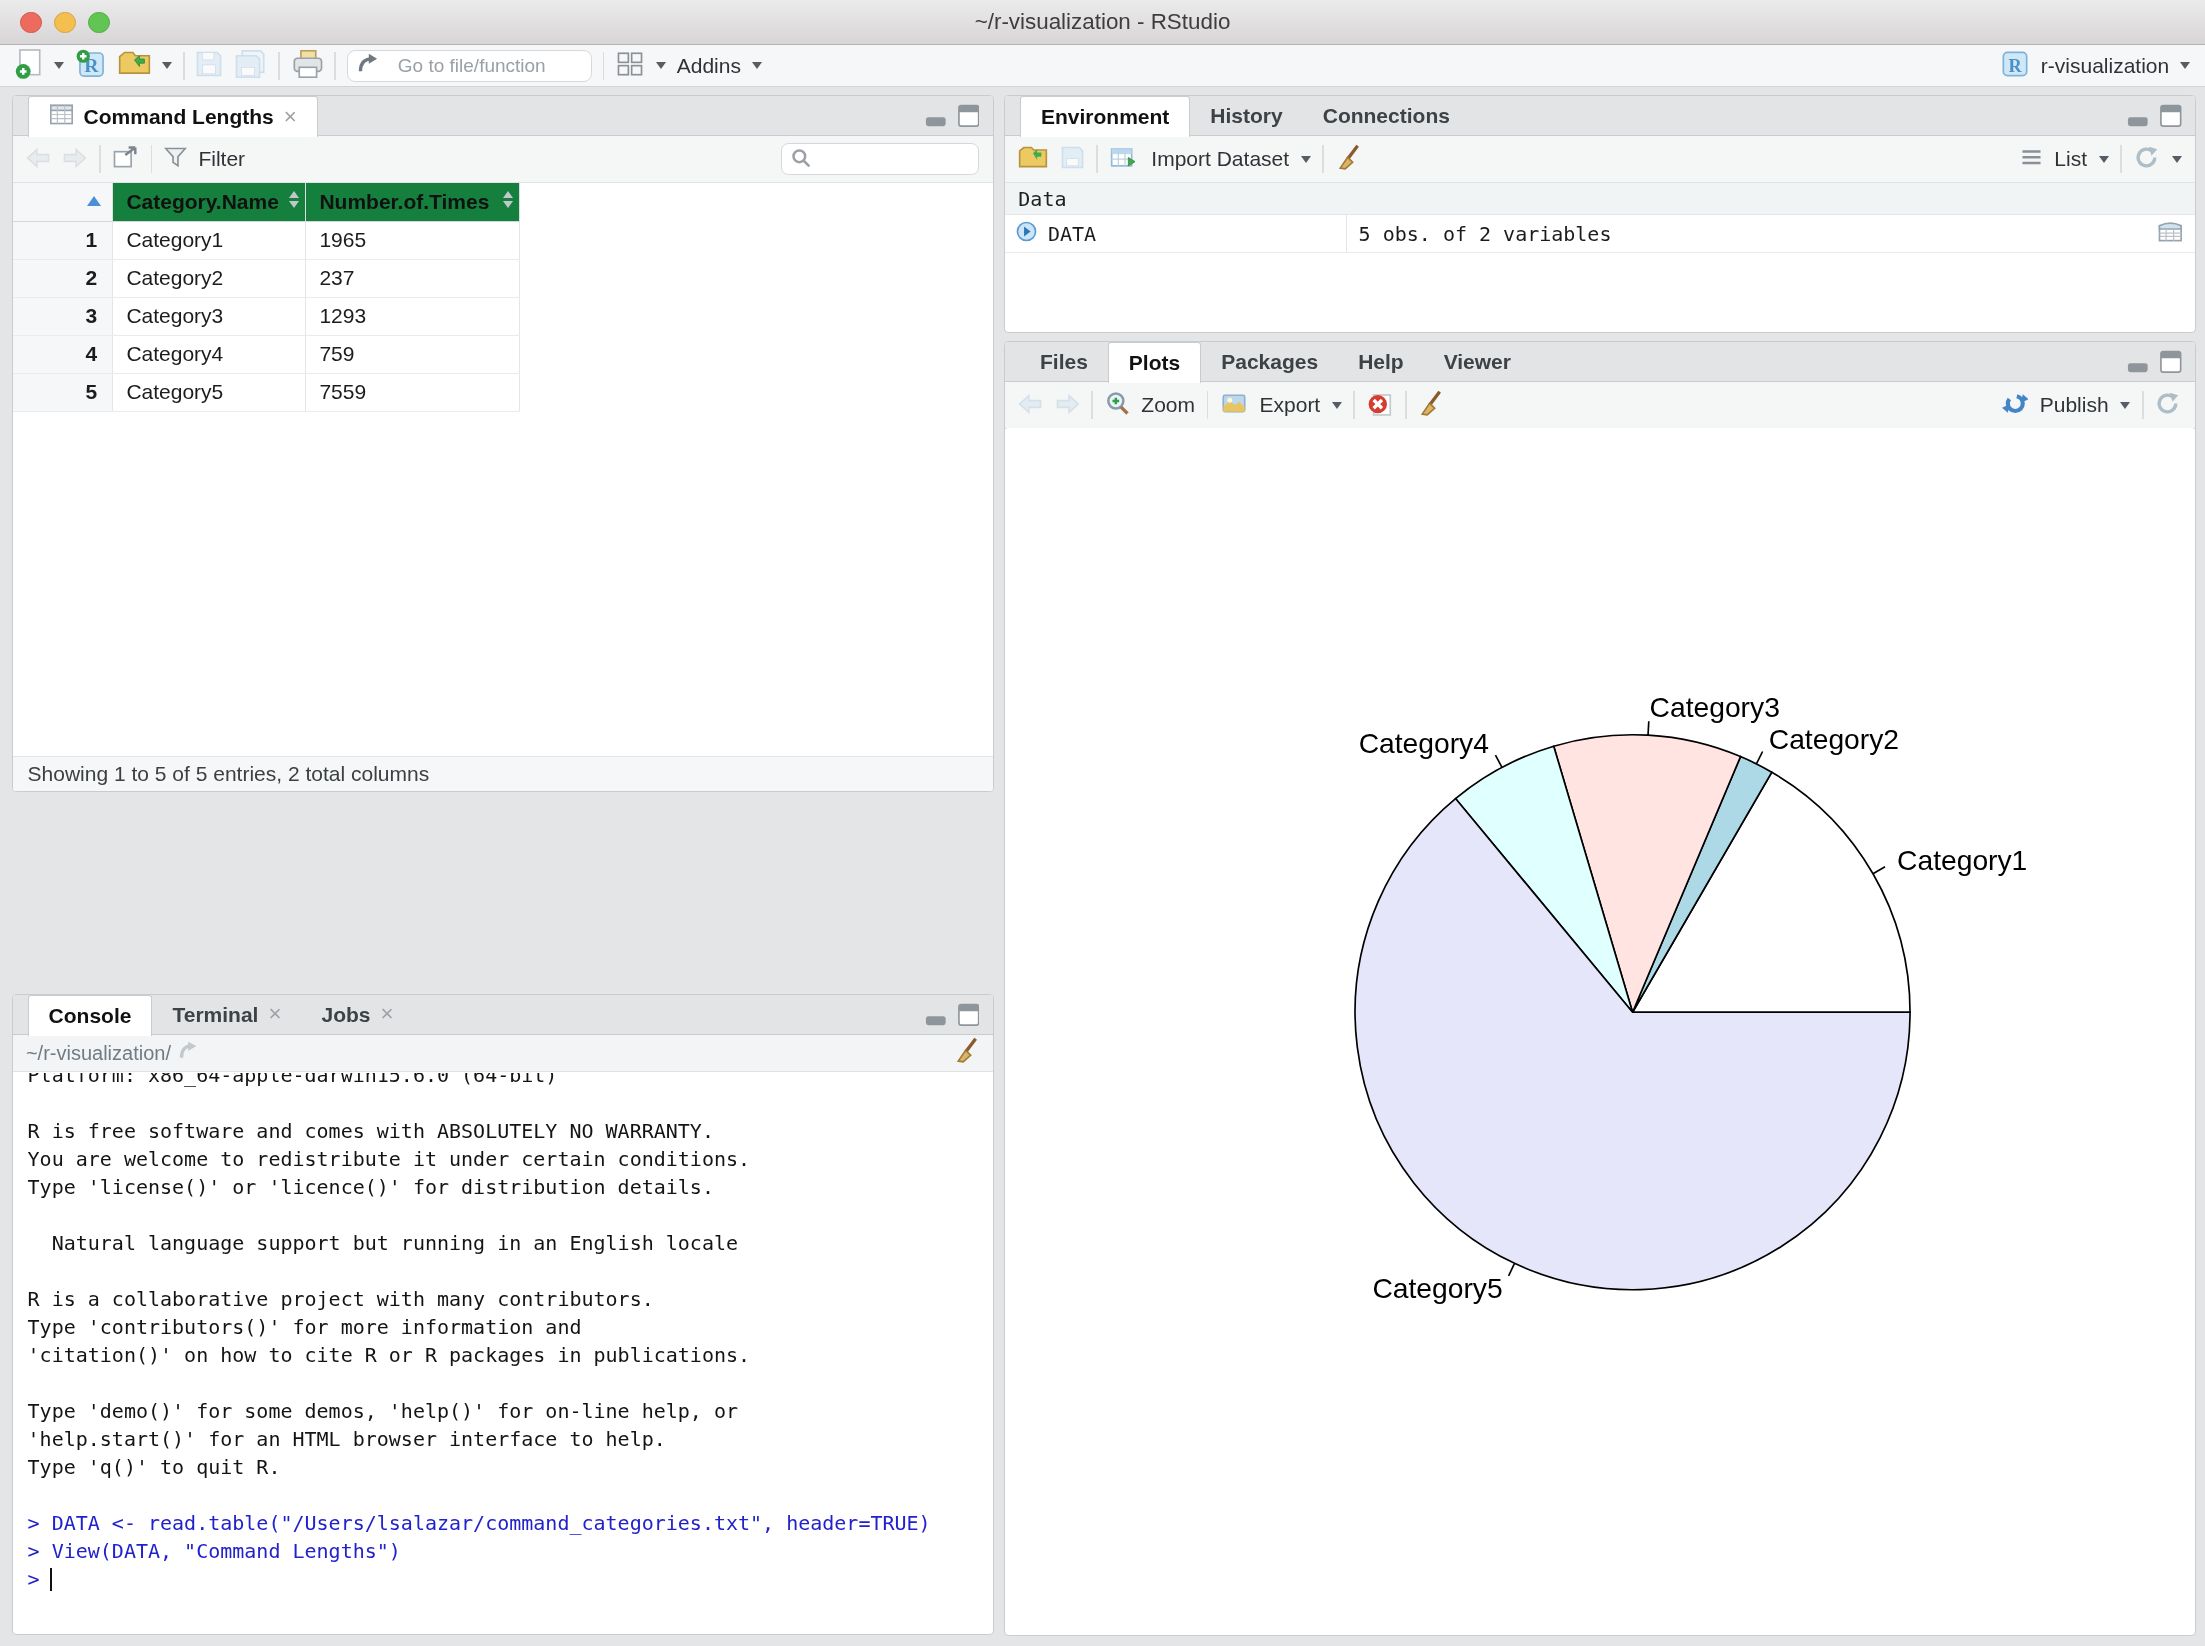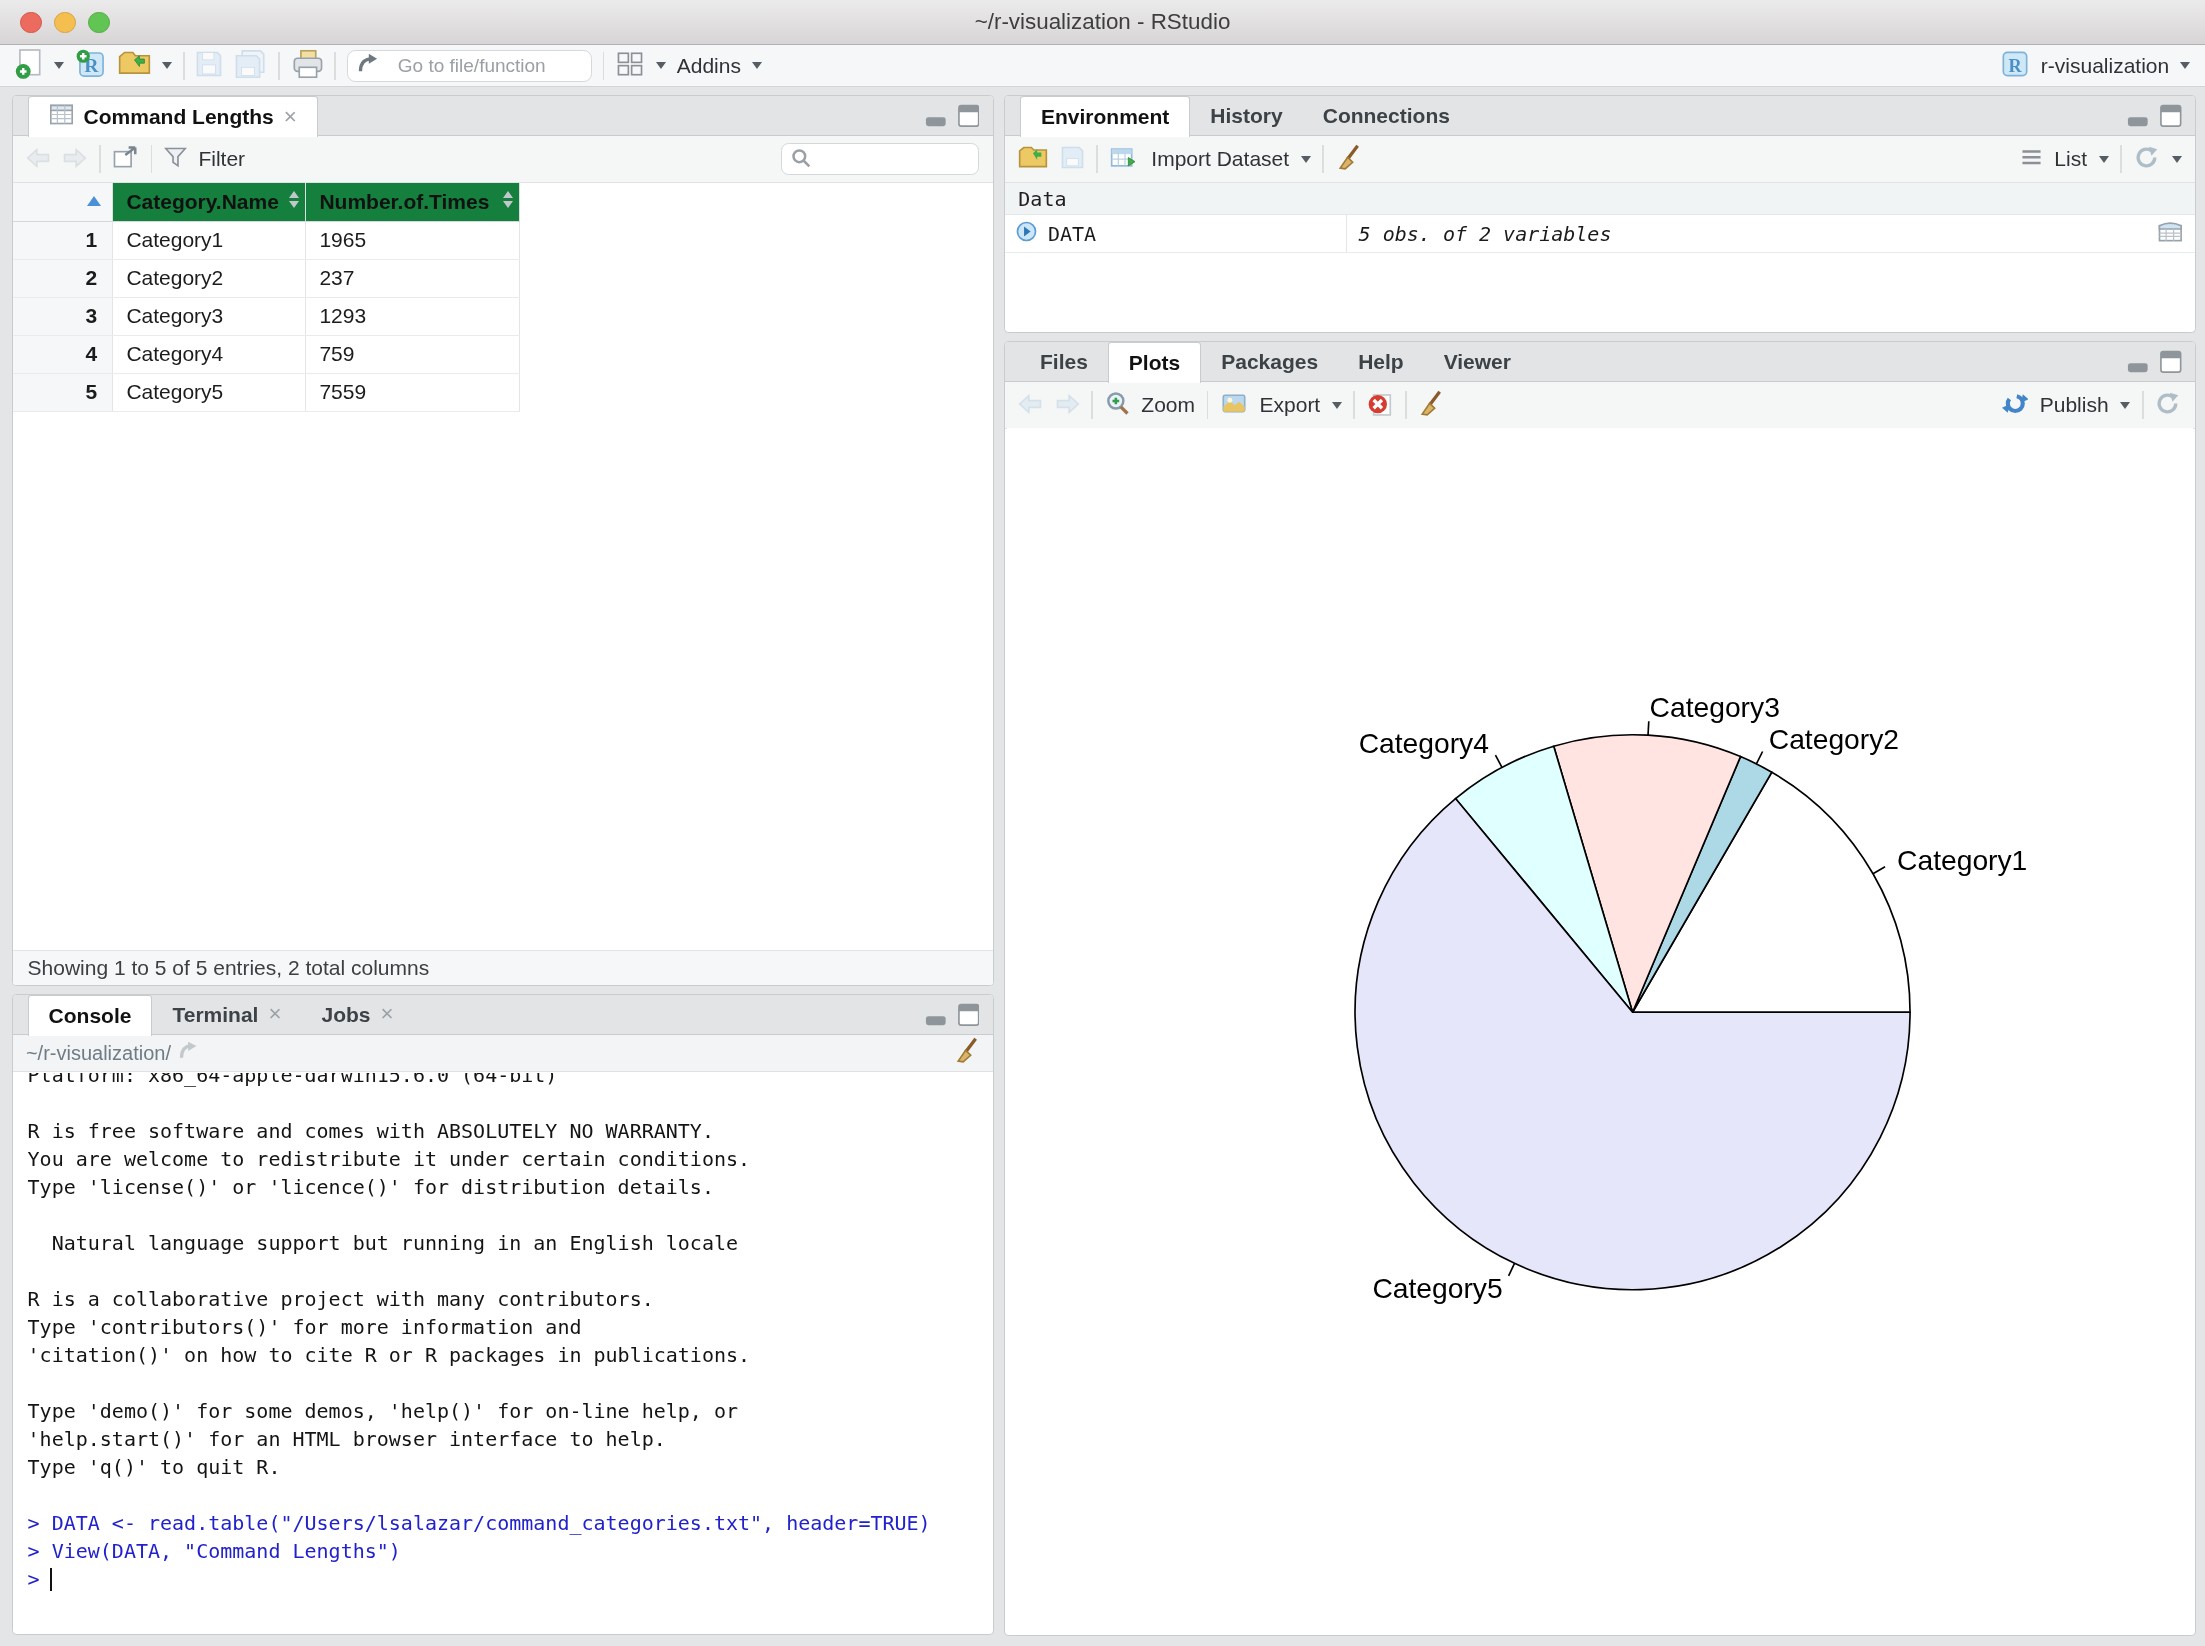--- a/index.html
+++ b/index.html
@@ -49,21 +49,21 @@
     font-family: "Liberation Sans", sans-serif; background: transparent;
   }
   .goto-box input::placeholder { color: #9aa0a5; }
   .dim { opacity: 0.45; }
 
   
   .pane {
     position: absolute; background: #fff;
     border: 1.7px solid #c9ccce; border-radius: 4.2px;
   }
-  #pane-viewer  { left: 11.6px;   top: 95px;  width: 982px; height: 891px; }
+  #pane-viewer  { left: 11.6px;   top: 95px;  width: 982px; height: 697px; }
   #pane-console { left: 11.6px;   top: 994px; width: 982px; height: 641px;  }
   #pane-env     { left: 1004px; top: 95px;  width: 1192px; height: 238px;  }
   #pane-plots   { left: 1004px; top: 341px;  width: 1192px; height: 1295px; }
 
   .tabbar {
     height: 40px; background: #e2e4e5; border-bottom: 1.7px solid #c9ccce;
     display: flex; align-items: stretch; padding-left: 15px;
     position: relative; border-radius: 3.3px 3.3px 0 0;
   }
   .tab {
@@ -126,21 +126,21 @@
   .cline:first-child { margin-top: -13.3px; }
   .cursor { display: inline-block; width: 2.5px; height: 23px; background: #111; vertical-align: -4.2px; margin-left: 10px; }
 
   
   .scope-row { height: 38px; border-bottom: 1.7px solid #e4e7e8; display: flex; align-items: center; padding: 0 11.6px; background: #fbfcfc; gap: 8.3px; }
   .scope-label { font-size: 21px; color: #24282c; }
   .section-row { height: 32px; background: #f1f4f5; border-bottom: 1.7px solid #e4e7e8; display: flex; align-items: center; padding: 0 13.3px; }
   .section-label { font-family: "DejaVu Sans Mono", monospace; font-size: 20px; color: #202020; }
   .obj-row { height: 38px; border-bottom: 1.7px solid #e8ebec; display: flex; align-items: center; font-family: "DejaVu Sans Mono", monospace; font-size: 20px; color: #1b1b1b; }
   .obj-name { width: 341px; display: flex; align-items: center; gap: 10px; padding-left: 10px; }
-  .obj-summary { border-left: 1.7px solid #e4e7e8; padding-left: 11.6px; flex: 1; height: 100%; display: flex; align-items: center; font-style: italic; }
+  .obj-summary { border-left: 1.7px solid #e4e7e8; padding-left: 11.6px; flex: 1; height: 100%; display: flex; align-items: center; }
   .obj-view { margin-right: 11.6px; }
 
   
   .plot-area { position: absolute; top: 86px; left: 1.7px; right: 1.7px; bottom: 1.7px; background: #fff; border-radius: 0 0 3.3px 3.3px; }
 
   .icon { flex: 0 0 auto; display: inline-block; }
 </style>
 </head>
 <body>
 

